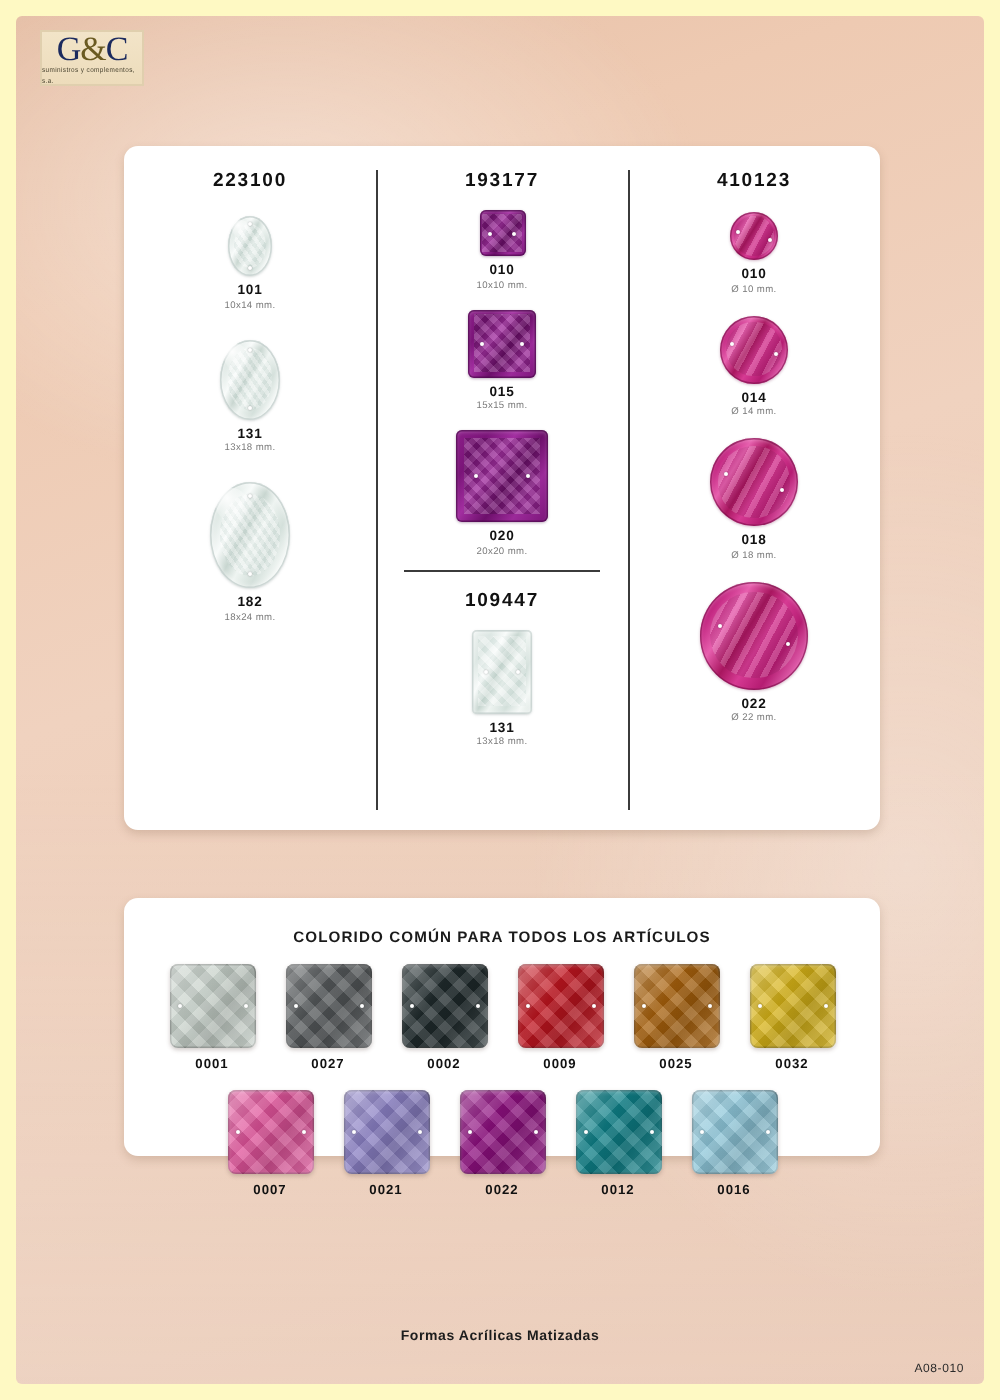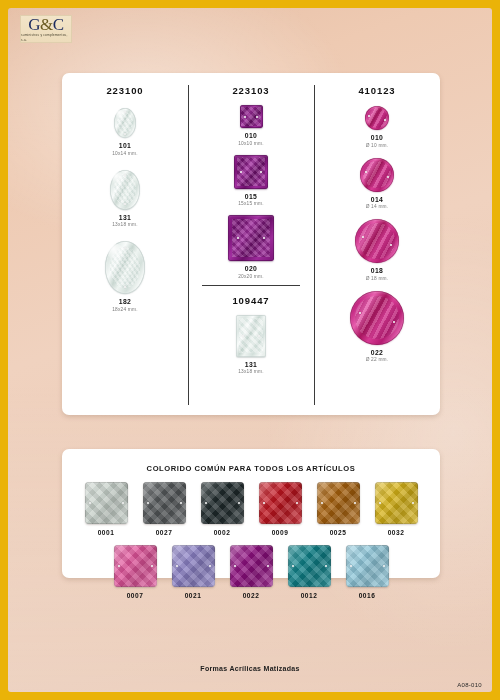--- a/index.html
+++ b/index.html
@@ -5,21 +5,21 @@
   * { box-sizing: border-box; margin: 0; padding: 0; }
   html, body {
     width: 500px; height: 700px;
     font-family: "Liberation Sans", sans-serif;
     background: #ffffff;
     overflow: hidden;
   }
   .page {
     position: relative;
     width: 500px; height: 700px;
-    background: #eab308;
+    background: #fef9c3;
   }
   
   .bg-panel {
     position: absolute;
     left: 8px; top: 8px;
     width: 484px; height: 684px;
     border-radius: 3px;
     background:
       linear-gradient(160deg, #e6bfa6 0%, #eecab2 18%, #f0d2bf 42%, #eccdb9 68%, #e7c3ad 100%);
   }
@@ -327,21 +327,21 @@
               <div class="oval" style="width: 40px; height: 53px;">
                 <span class="hole" style="left: 19px; top: 6.42px;"></span>
                 <span class="hole" style="left: 19px; top: 44.58px;"></span>
               </div>
             </div>
             <div class="code">182</div>
             <div class="dim">18x24 mm.</div>
           </div>
         </div>
         <div class="col">
-          <div class="grp-title">223103</div>
+          <div class="grp-title">193177</div>
           <div class="item" style="margin-top: 9px;">
             <div class="shape-wrap">
               <div class="sq-purple" style="width: 23px; height: 23px;">
                 <span class="hole" style="left: 4.06px; top: 10.5px;"></span>
                 <span class="hole" style="left: 16.94px; top: 10.5px;"></span>
               </div>
             </div>
             <div class="code">010</div>
             <div class="dim">10x10 mm.</div>
           </div>

